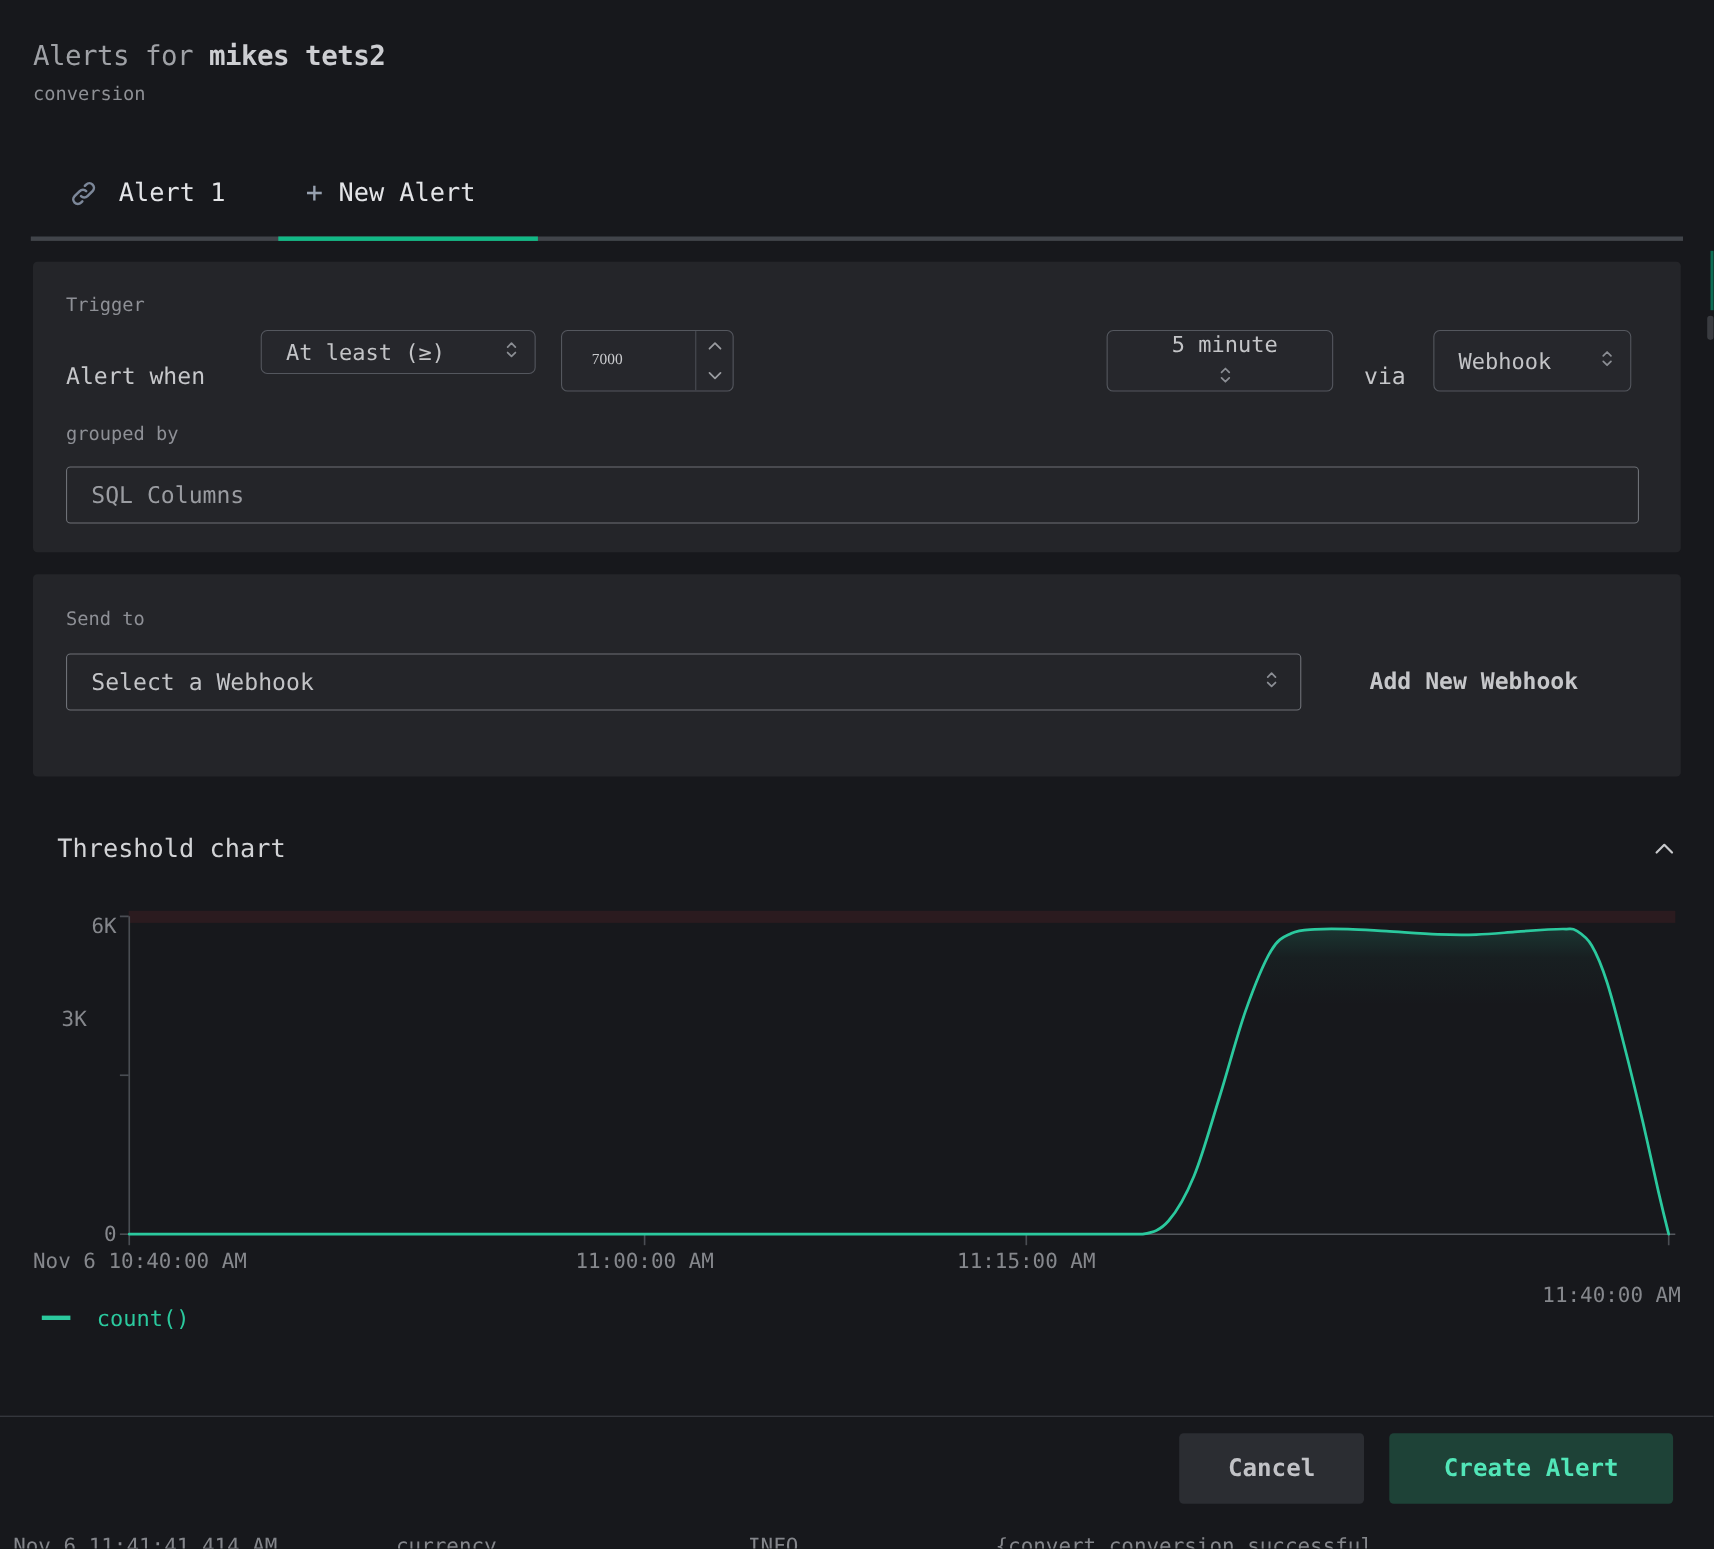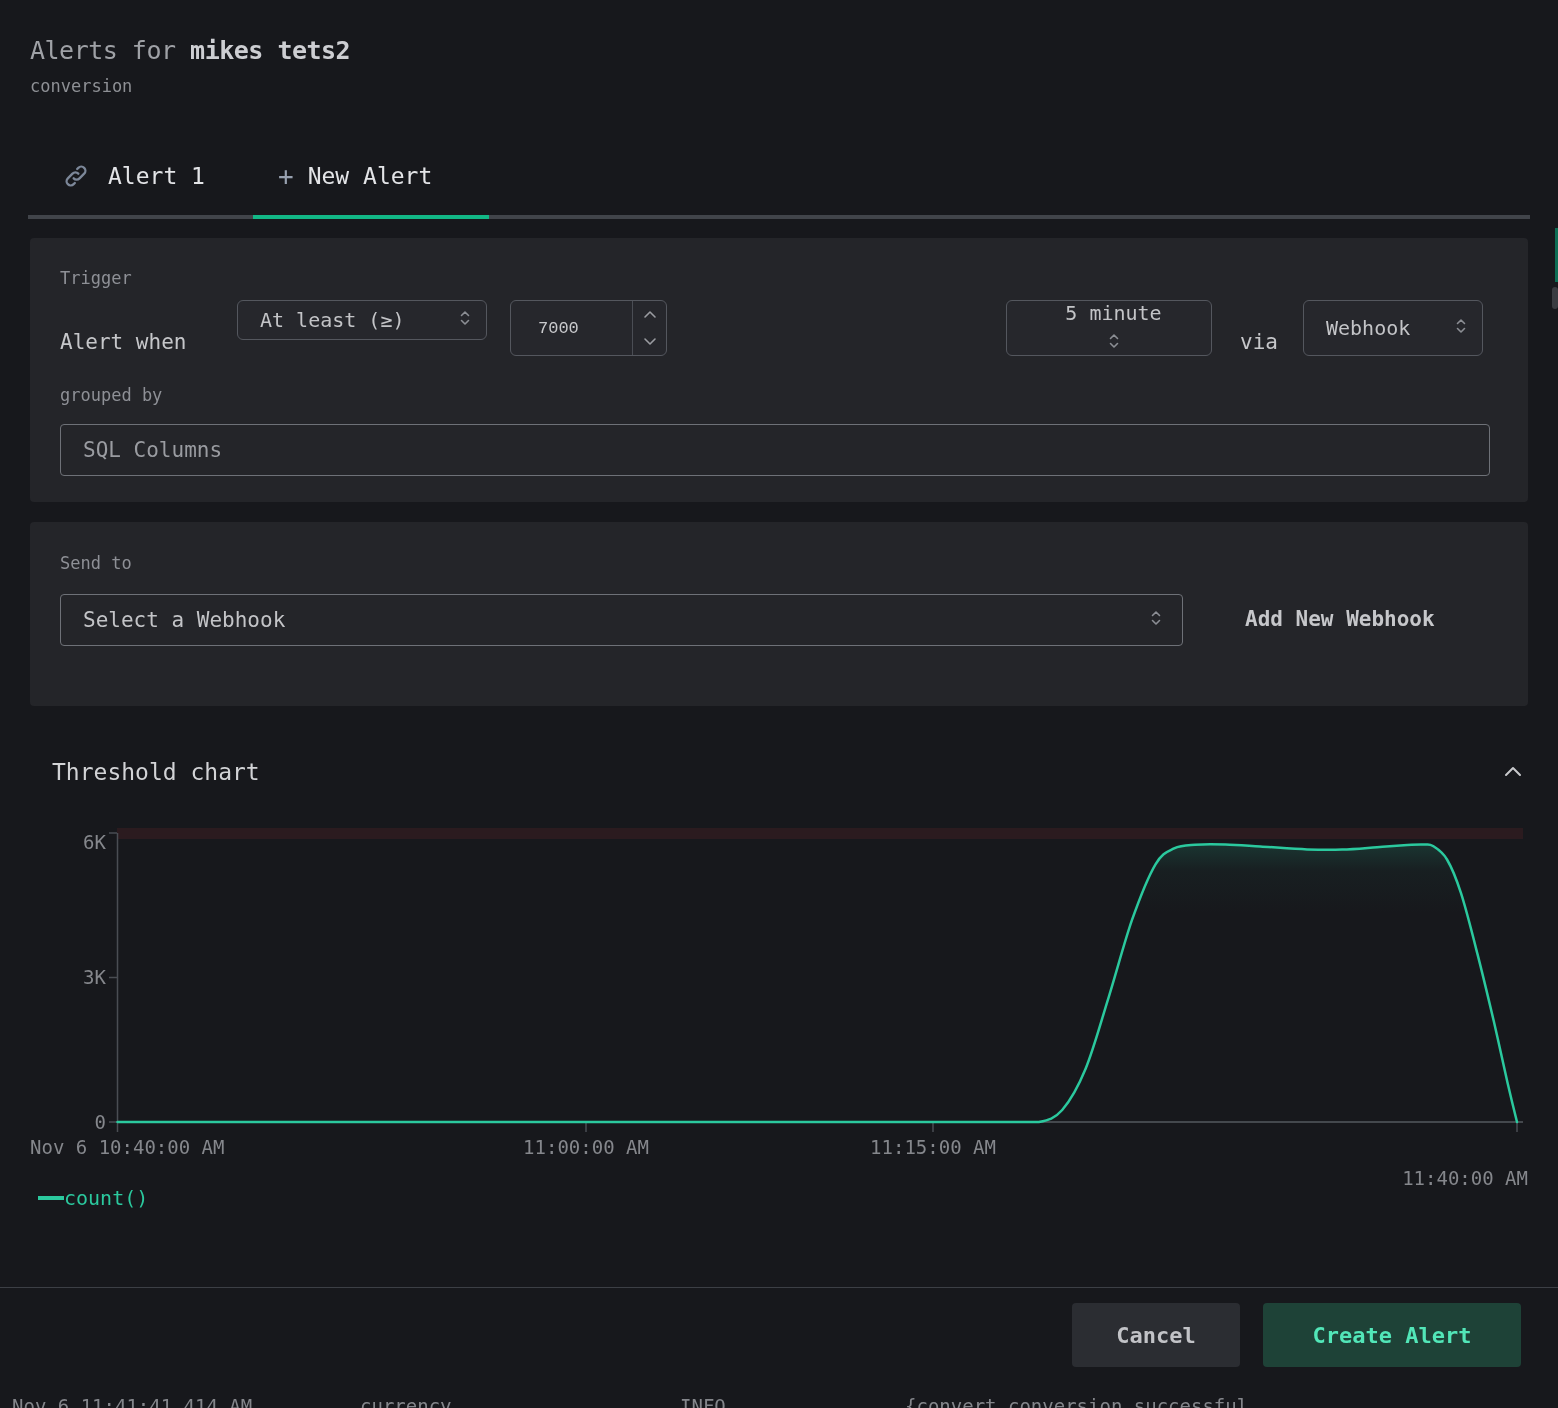--- a/index.html
+++ b/index.html
@@ -34,21 +34,21 @@
     padding:0 13px 0 22px; font-size:20px; color:#c3c4c7; cursor:pointer;
   }
   .chev-ud { flex:0 0 auto; }
 
   .num-wrap {
     background:#26272c; border:1px solid #54575e; border-radius:6px;
     display:flex; align-items:stretch; overflow:hidden;
   }
   .num-input {
     width:121px; background:transparent; border:none; outline:none;
-    color:#c9cacd; font-size:17px; font-family:Liberation Mono, monospace; padding-left:27px;
+    color:#c9cacd; font-size:14px; font-family:Liberation Serif, serif; padding-left:27px;
   }
   .stepper { width:34px; border-left:1px solid #4a4d54; display:flex; flex-direction:column; }
   .stepper > div { flex:1; display:flex; align-items:center; justify-content:center; cursor:pointer; }
 
   .big-input {
     background:transparent; border:1px solid #6e7177; border-radius:4px;
     width:100%; height:100%; outline:none; color:#c3c4c7;
     font-size:21px; font-family:inherit; padding:0 22px;
   }
   .big-input::placeholder { color:#9a9ca1; opacity:1; }
@@ -56,21 +56,21 @@
   .big-select {
     border:1px solid #6e7177; border-radius:4px; background:transparent;
     display:flex; align-items:center; justify-content:space-between;
     padding:0 18px 0 22px; font-size:21px; color:#c3c4c7; cursor:pointer;gap:33px;
   }
 
   .text-btn { font-size:21px; font-weight:bold; color:#c6c7ca; cursor:pointer; }
 
   .chart-title { font-size:23px; color:#d2d3d6; }
   .tick-label { font-size:19px; color:#85878c; }
-  .legend { display:flex; align-items:center; gap:0; font-size:20px; color:#2bc99e; cursor:pointer; }
+  .legend { display:flex; align-items:center; gap:24px; font-size:20px; color:#2bc99e; cursor:pointer; }
   .legend .dash { display:inline-block; width:26px; height:4px; background:#2bc99e; }
 
   .divider { background:#3c3f45; height:1px; width:1558px; }
 
   .btn {
     display:flex; align-items:center; justify-content:center;
     font-family:inherit; font-size:22px; font-weight:bold;
     border:none; border-radius:4px; cursor:pointer;
   }
   .btn-cancel { background:#2b2d32; color:#c2c3c7; }
@@ -207,21 +207,21 @@
     <g stroke="#4a4d53" stroke-width="1.5">
       <line x1="117.5" y1="312" x2="117.5" y2="322"></line>
       <line x1="586" y1="312" x2="586" y2="322"></line>
       <line x1="933" y1="312" x2="933" y2="322"></line>
       <line x1="1517" y1="312" x2="1517" y2="322"></line>
     </g>
     <path id="series-line" fill="none" stroke-width="2.5" stroke-linejoin="round" stroke-linecap="round" d="M117.5,312.0C136.9,312.0,195.3,312.0,234.1,312.0C273.0,312.0,311.9,312.0,350.8,312.0C389.6,312.0,428.5,312.0,467.4,312.0C506.3,312.0,545.1,312.0,584.0,312.0C622.9,312.0,661.8,312.0,700.6,312.0C739.5,312.0,778.4,312.0,817.3,312.0C856.1,312.0,902.8,312.0,933.9,312.0C965.0,312.0,986.4,312.0,1003.9,312.0C1021.3,312.0,1029.1,312.0,1038.8,312.0C1048.6,310.0,1054.4,308.8,1062.2,300.0C1069.9,291.1,1077.7,277.9,1085.5,259.0C1093.3,240.2,1101.0,211.7,1108.8,186.8C1116.6,161.9,1124.4,131.8,1132.1,109.7C1139.9,87.6,1148.5,66.2,1155.5,54.3C1162.5,42.4,1167.5,41.7,1174.1,38.4C1180.7,35.2,1186.6,35.4,1195.1,34.8C1203.7,34.2,1214.6,34.3,1225.4,34.6C1236.3,34.8,1246.8,35.7,1260.4,36.5C1274.0,37.3,1293.5,38.9,1307.1,39.4C1320.7,39.9,1330.4,40.0,1342.1,39.6C1353.7,39.3,1366.2,38.0,1377.0,37.2C1387.9,36.4,1399.6,35.5,1407.4,35.0C1415.1,34.6,1419.4,34.4,1423.7,34.6C1428.0,34.7,1429.1,33.5,1433.0,36.0C1436.9,38.5,1442.4,41.6,1447.0,49.5C1451.7,57.4,1456.0,67.6,1461.0,83.2C1466.1,98.9,1471.9,122.1,1477.3,143.4C1482.8,164.7,1488.6,189.2,1493.7,210.8C1498.7,232.5,1503.8,256.6,1507.7,273.5C1511.6,290.3,1515.4,305.6,1517.0,312.0" stroke="#2bc99e"></path>
   </svg>
 
   <div class="abs tick-label" style="left:56px; top:831px; width:50px; text-align:right;">6K</div>
-  <div class="abs tick-label" style="left:56px; top:966px; width:50px; text-align:right;">3K</div>
+  <div class="abs tick-label" style="left:56px; top:916px; width:50px; text-align:left;">3K</div>
   <div class="abs tick-label" style="left:56px; top:1111px; width:50px; text-align:right;">0</div>
 
   <div class="abs tick-label" style="left:30px; top:1136px;">Nov 6 10:40:00 AM</div>
   <div class="abs tick-label" style="left:466px; top:1136px; width:240px; text-align:center;">11:00:00 AM</div>
   <div class="abs tick-label" style="left:813px; top:1136px; width:240px; text-align:center;">11:15:00 AM</div>
   <div class="abs tick-label" style="left:1288px; top:1136px; width:240px; text-align:right;margin-top:31px;">11:40:00 AM</div>
 
   <div class="abs legend" style="left:38px; top:1186px;">
     <span class="dash"></span>
     <span>count()</span>

